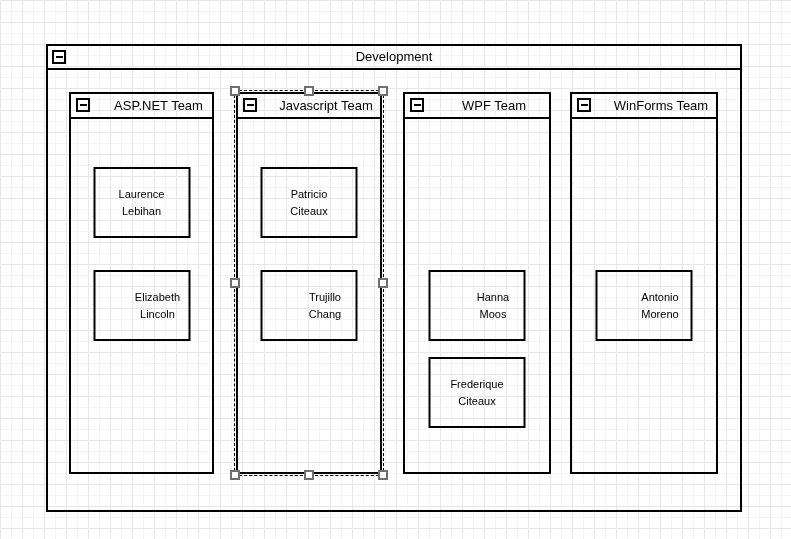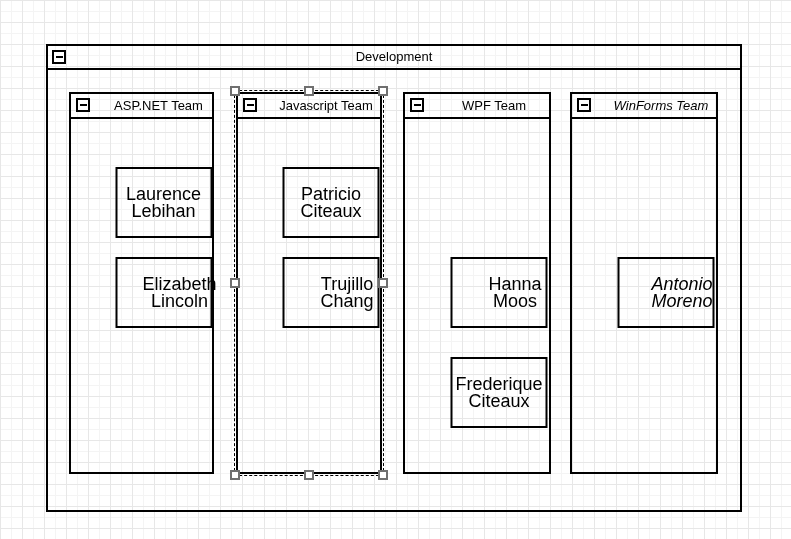--- a/index.html
+++ b/index.html
@@ -69,27 +69,26 @@
     left: 50%;
     transform: translateX(-50%);
     width: 97px;
     height: 71px;
     border: 2px solid #000000;
     background: transparent;
     display: flex;
     align-items: center;
     justify-content: center;
     text-align: center;
-    font-size: 18px;
+    font-size: 11px;
     line-height: 17px;
     white-space: pre-line;
-    margin-left: 22px;
   }
   .row-1 { top: 48px; }
-  .row-2 { top: 138px; padding-left: 32px; }
+  .row-2 { top: 151px; padding-left: 32px; }
   .row-3 { top: 238px; justify-content: center; }
   .selection-outline {
     position: absolute;
     left: -4px;
     top: -4px;
     right: -4px;
     bottom: -4px;
     border: 1px dashed #000000;
     pointer-events: none;
   }
@@ -109,21 +108,21 @@
   .h-w  { left: 0%;   top: 50%; }
   .h-e  { left: 100%; top: 50%; }
   .h-sw { left: 0%;   top: 100%; }
   .h-s  { left: 50%;  top: 100%; }
   .h-se { left: 100%; top: 100%; }
   
   .outer-container { left: 46px; top: 44px; width: 696px; height: 468px; }
   .team-0 { left: 69px;  top: 92px; width: 145px; height: 382px; }
   .team-1 { left: 236px; top: 92px; width: 146px; height: 382px; }
   .team-2 { left: 403px; top: 92px; width: 148px; height: 382px; }
-  .team-3 { left: 570px; top: 92px; width: 148px; height: 382px; font-style: italic; }
+  .team-3 { left: 570px; top: 92px; width: 148px; height: 382px; }
 </style>
 </head>
 <body>
 
 <div class="canvas">
 
   <div class="shape outer-container">
     <div class="lane-header outer-header">
       <span class="collapse-box">
           <span class="minus-bar"></span>

